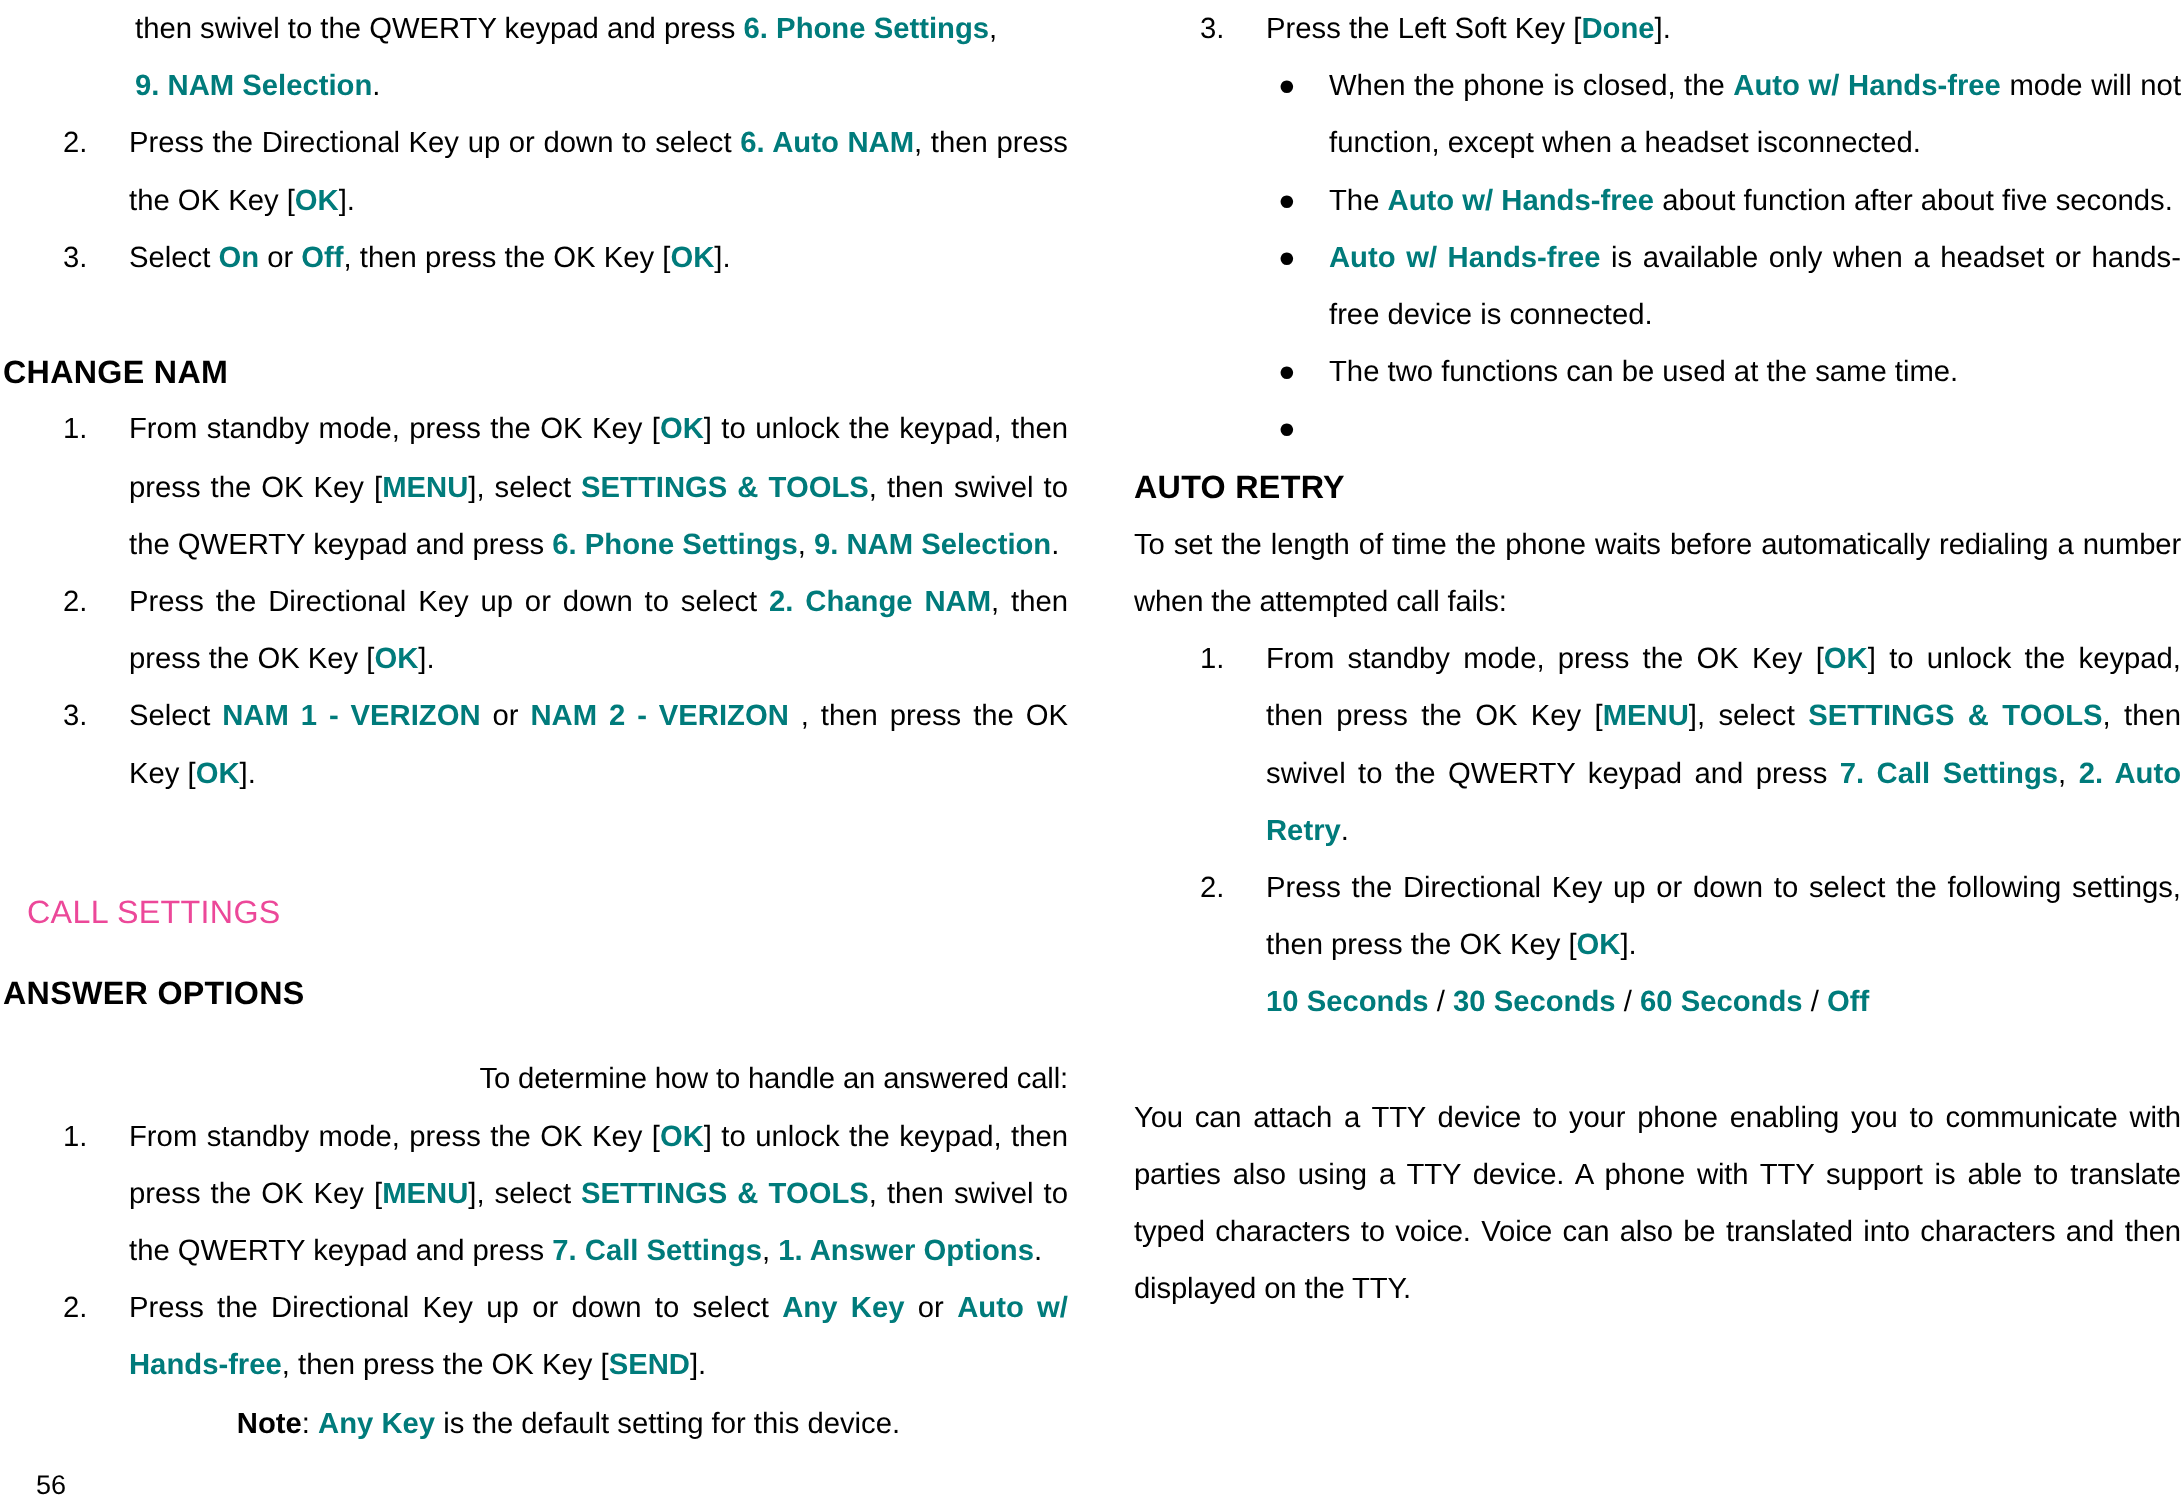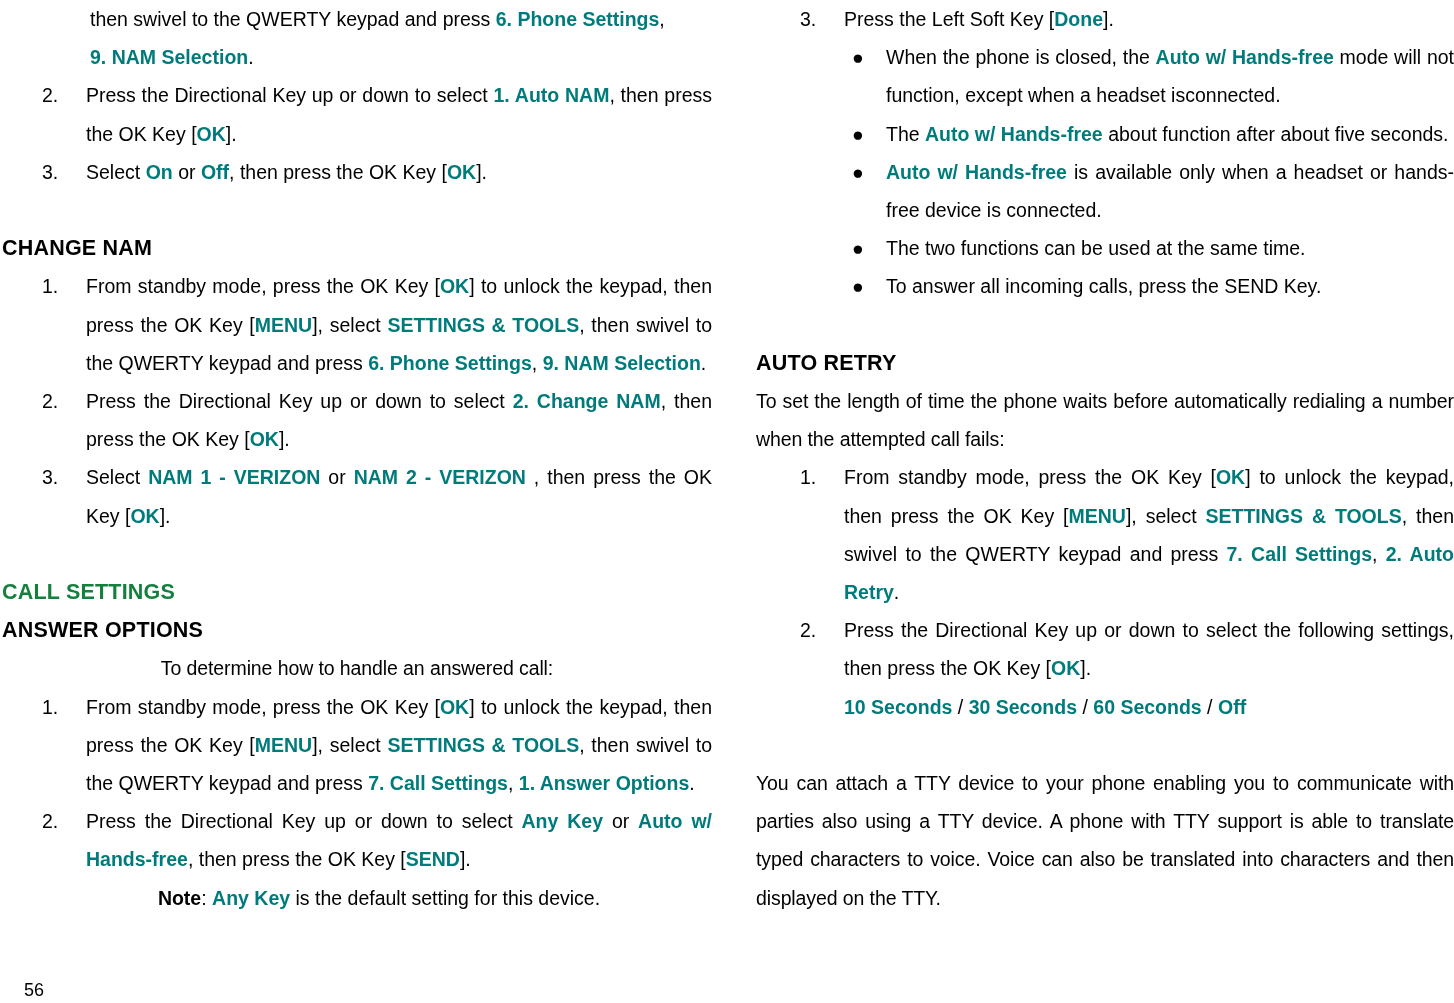--- a/index.html
+++ b/index.html
@@ -45,35 +45,35 @@
     line-height: 38.2px;
     text-align: justify;
     letter-spacing: -0.1px;
   }
   .plain {
     margin: 0;
     font-size: 19.5px;
     line-height: 38.2px;
     text-align: justify;
   }
-  .plain.last-ragged { text-align: center; }
+  .plain.last-ragged { text-align: right; margin-top: 19px; }
 
   h2.head-black {
     margin: 0;
     font-size: 21.5px;
     font-weight: bold;
     line-height: 38.2px;
     letter-spacing: 0.2px;
   }
   h2.head-teal {
-    margin: 0;
+    margin: 16px;
     font-size: 21.5px;
-    font-weight: bold;
-    line-height: 38.2px;
-    color: #15803d;
+    font-weight: normal;
+    line-height: 38.2px;
+    color: #ec4899;
     letter-spacing: 0.2px;
   }
 
   .spacer { height: 38.2px; }
 
   
   ol.steps {
     list-style: none;
     margin: 0;
     padding: 0;
@@ -152,21 +152,21 @@
     <div class="sub-line" style="text-align:justify;">
       <span>then swivel to the QWERTY keypad and press </span><span class="teal">6. Phone Settings</span><span>,</span>
     </div>
     <div class="sub-line">
       <span class="teal">9. NAM Selection</span><span>.</span>
     </div>
 
     <ol class="steps">
       <li>
         <span class="num">2.</span>
-        <span>Press the Directional Key up or down to select </span><span class="teal">1. Auto NAM</span><span>, then press the OK Key [</span><span class="teal">OK</span><span>].</span>
+        <span>Press the Directional Key up or down to select </span><span class="teal">6. Auto NAM</span><span>, then press the OK Key [</span><span class="teal">OK</span><span>].</span>
       </li>
       <li>
         <span class="num">3.</span>
         <span>Select </span><span class="teal">On</span><span> or </span><span class="teal">Off</span><span>, then press the OK Key [</span><span class="teal">OK</span><span>].</span>
       </li>
     </ol>
 
     <div class="spacer"></div>
 
     <h2 class="head-black">CHANGE NAM</h2>
@@ -230,21 +230,20 @@
       <li>
         <span class="dot">●</span>
         <span></span><span class="teal">Auto w/ Hands-free</span><span> is available only when a headset or hands-free device is connected.</span>
       </li>
       <li style="text-align:left;">
         <span class="dot">●</span>
         <span>The two functions can be used at the same time.</span>
       </li>
       <li style="text-align:left;">
         <span class="dot">●</span>
-        <span>To answer all incoming calls, press the SEND Key.</span>
       </li>
     </ul>
 
     <div class="spacer"></div>
 
     <h2 class="head-black">AUTO RETRY</h2>
     <p class="plain">To set the length of time the phone waits before automatically redialing a number when the attempted call fails:</p>
 
     <ol class="steps rcol">
       <li>

